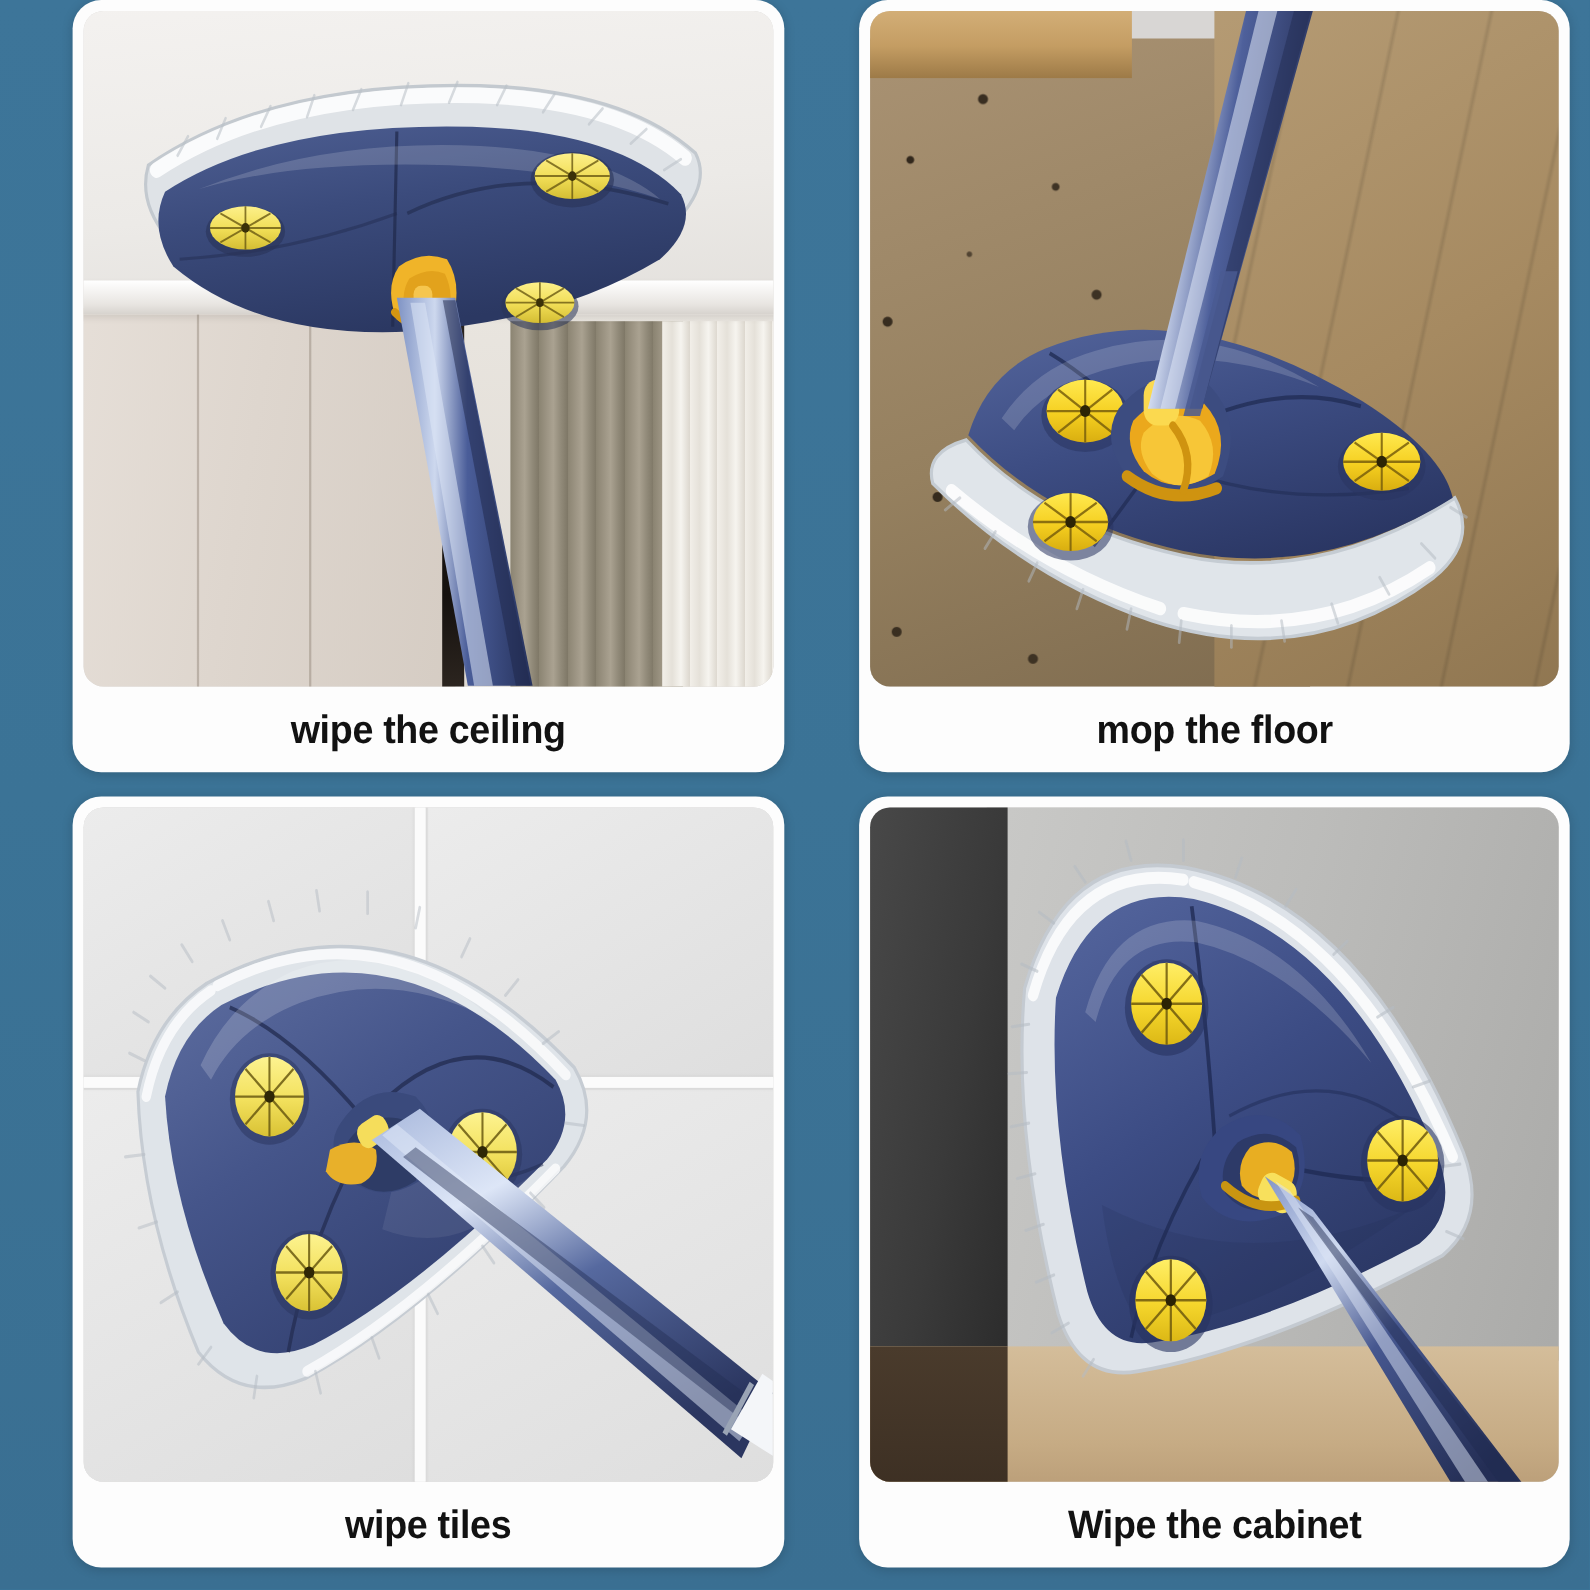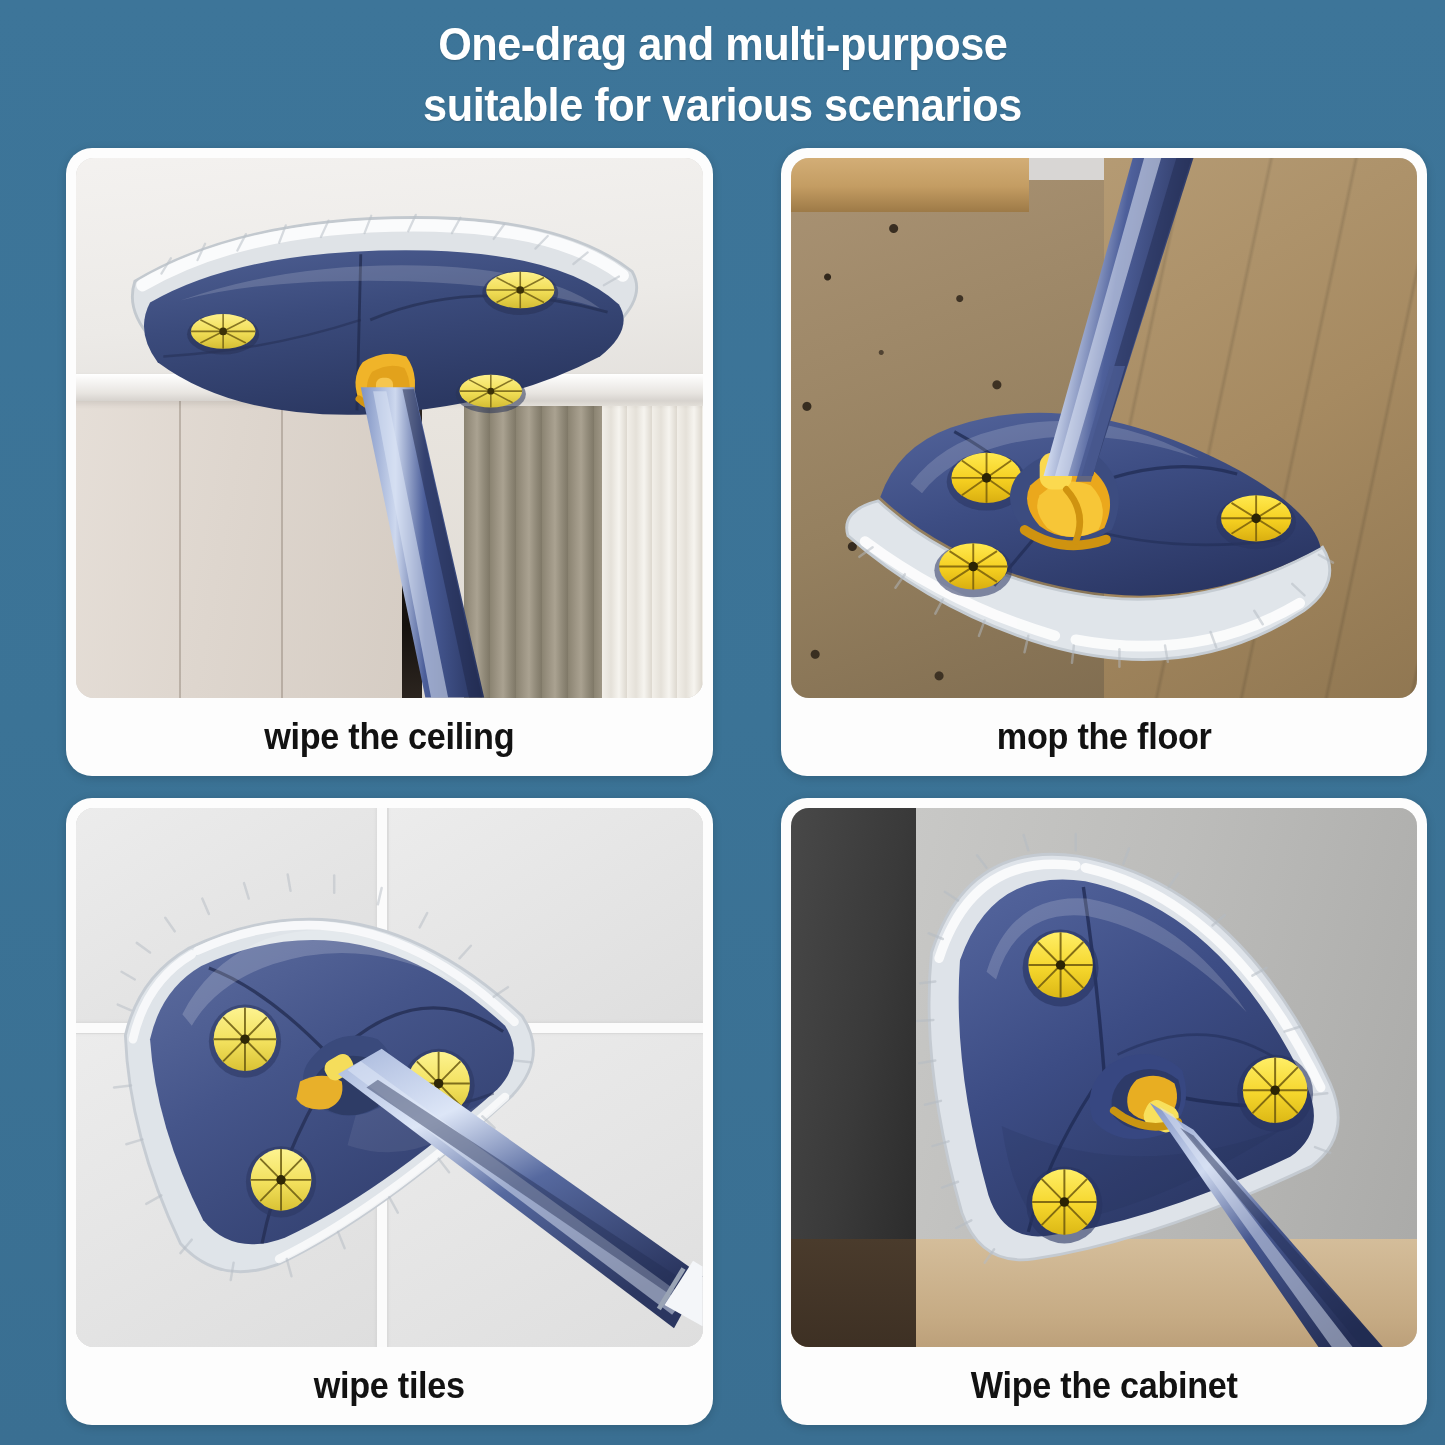--- a/index.html
+++ b/index.html
@@ -175,24 +175,20 @@
 
   
   .mop{position:absolute;}
   .mop svg{display:block;overflow:visible;}
 </style>
 </head>
 <body>
 
 <div class="page">
 
-  <div class="heading">
-    <div class="heading-line">One-drag and multi-purpose</div>
-    <div class="heading-line">suitable for various scenarios</div>
-  </div>
 
   <div class="grid">
 
     <div class="card">
       <div class="photo">
         <div class="scene">
           <div class="ceil-ceiling"></div>
           <div class="ceil-wardrobe"></div>
           <div class="ceil-wall"></div>
           <div class="ceil-curtain"></div>

